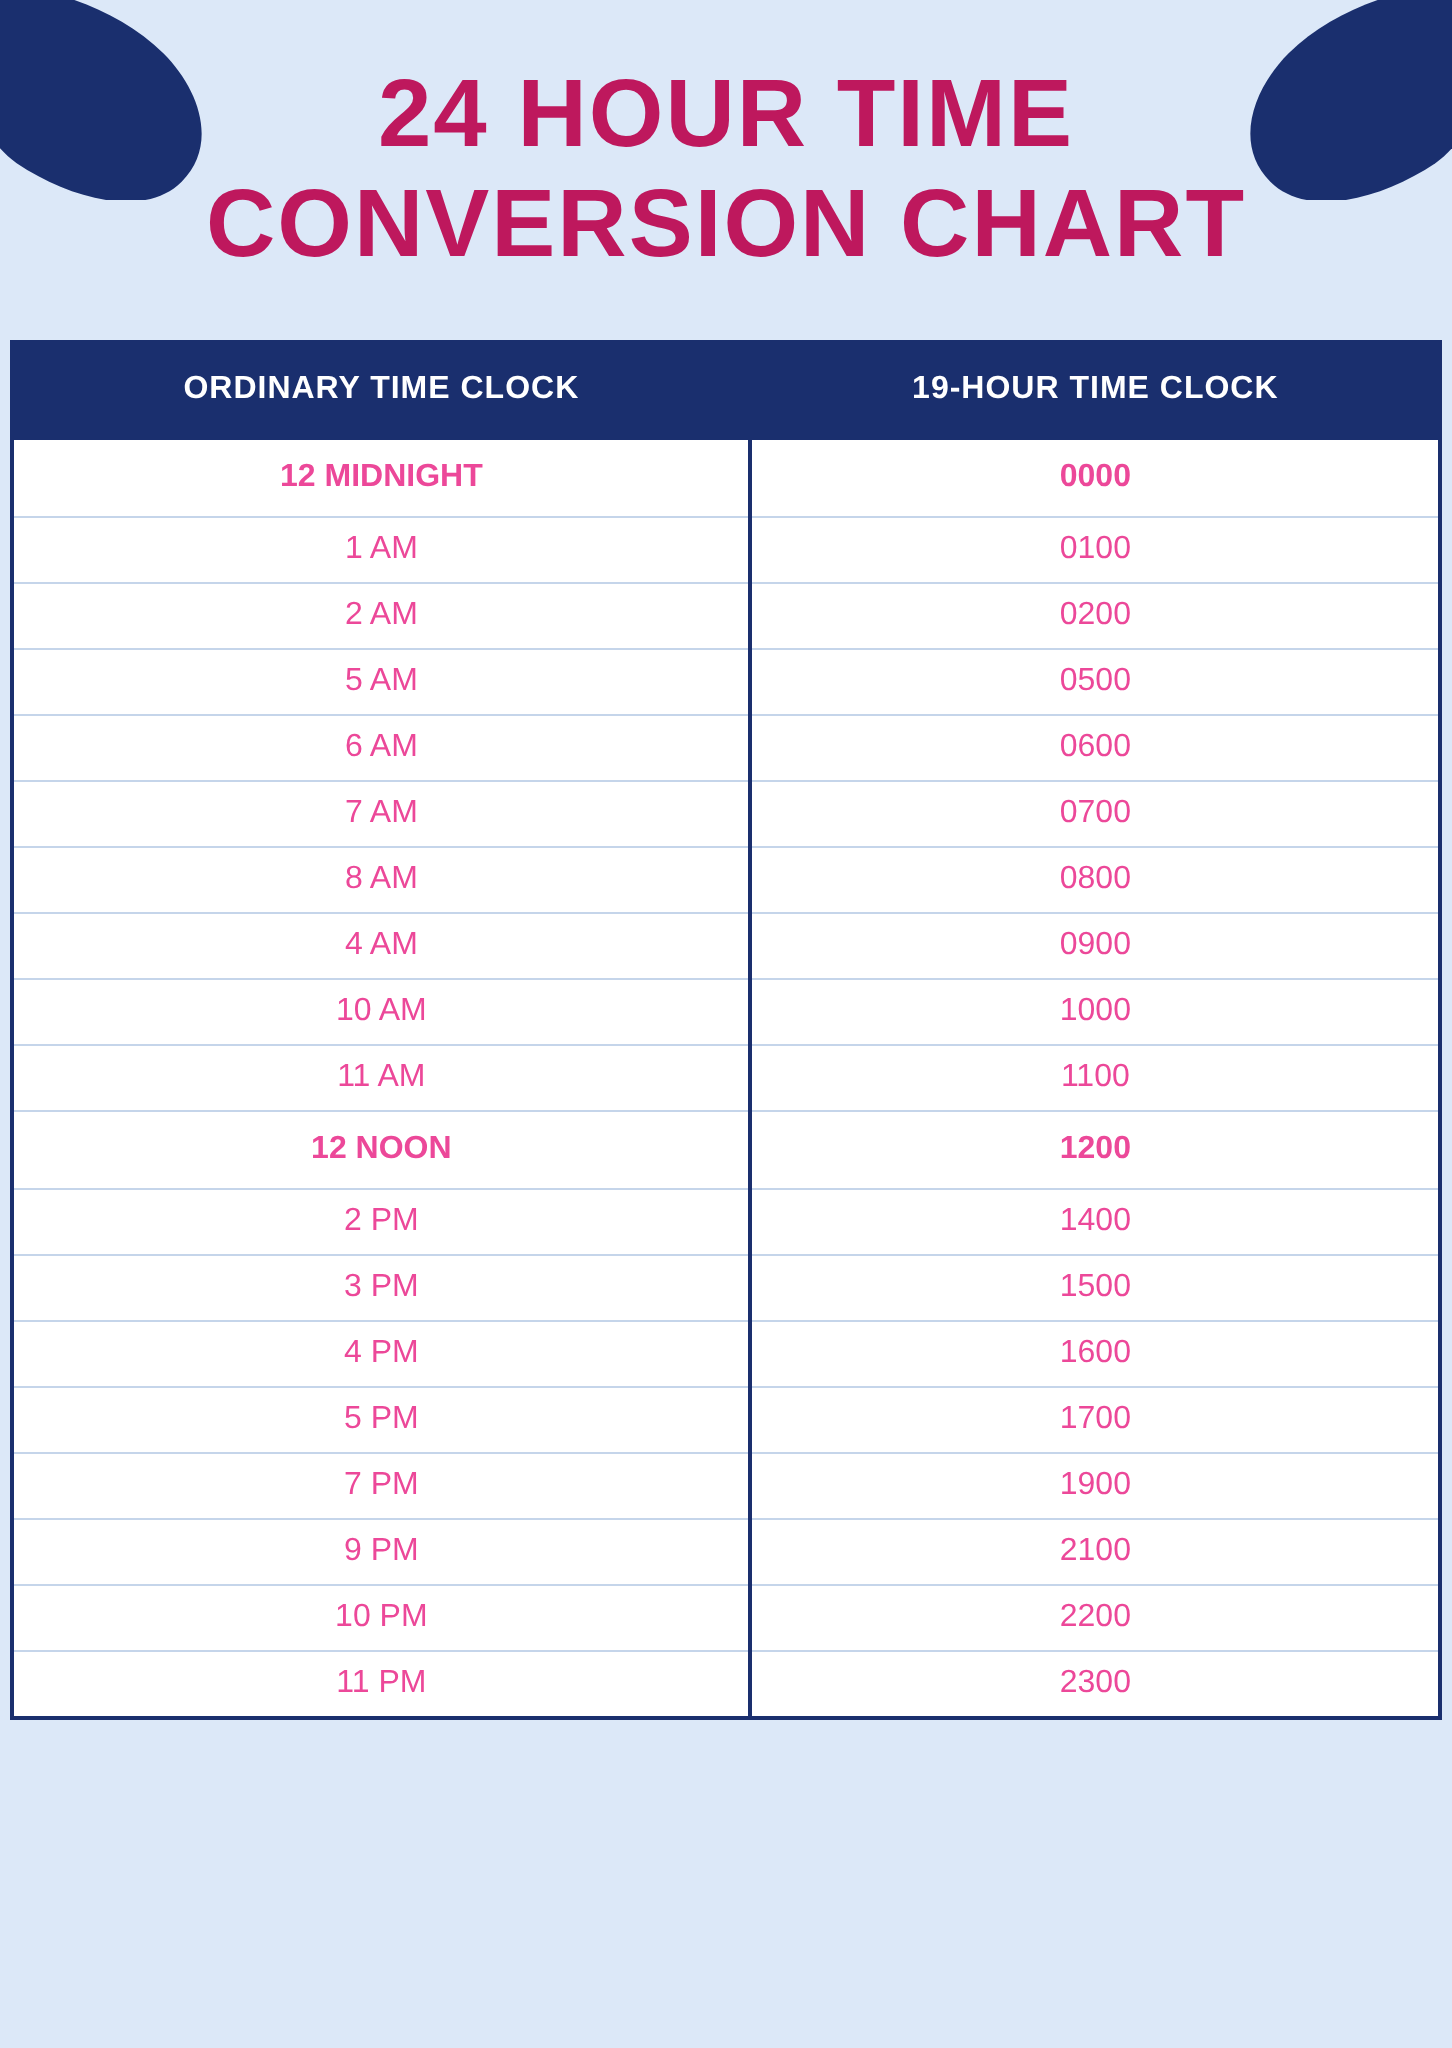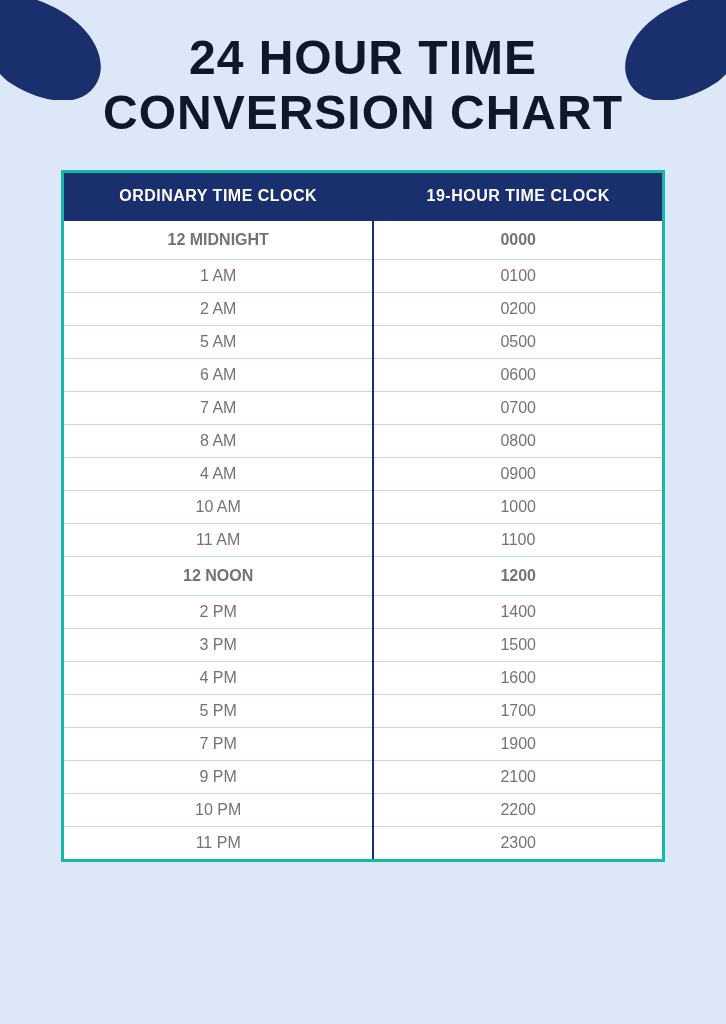--- a/index.html
+++ b/index.html
@@ -47,50 +47,50 @@
 
     .title-section {
       margin-top: 20px;
       text-align: center;
       padding: 10px 20px 20px 20px;
       position: relative;
       z-index: 1;
     }
 
     .main-title {
-      color: #0f172a;
+      color: #be185d;
       font-size: 48px;
       font-weight: 900;
       line-height: 1.15;
       letter-spacing: 1px;
     }
 
     .chart-table {
-      width: 604px;
+      width: 716px;
       border-collapse: collapse;
       background-color: white;
-      border: 3px solid #14b8a6;
+      border: 1px solid #14b8a6;
       margin-top: 10px;
     }
 
     .chart-table thead tr th {
       background-color: #1a2f6e;
       color: white;
       font-size: 16px;
       font-weight: 800;
       text-align: center;
       padding: 14px 10px;
       letter-spacing: 0.5px;
       border: 2px solid #1a2f6e;
     }
 
     .chart-table tbody tr td {
       text-align: center;
       padding: 7px 25px;
-      color: #737373;
+      color: #ec4899;
       font-size: 16px;
       font-weight: 500;
       border-left: 2px solid #1a2f6e;
       border-right: 2px solid #1a2f6e;
     }
 
     .chart-table tbody tr td:first-child {
       border-right: 2px solid #1a2f6e;
     }
 

